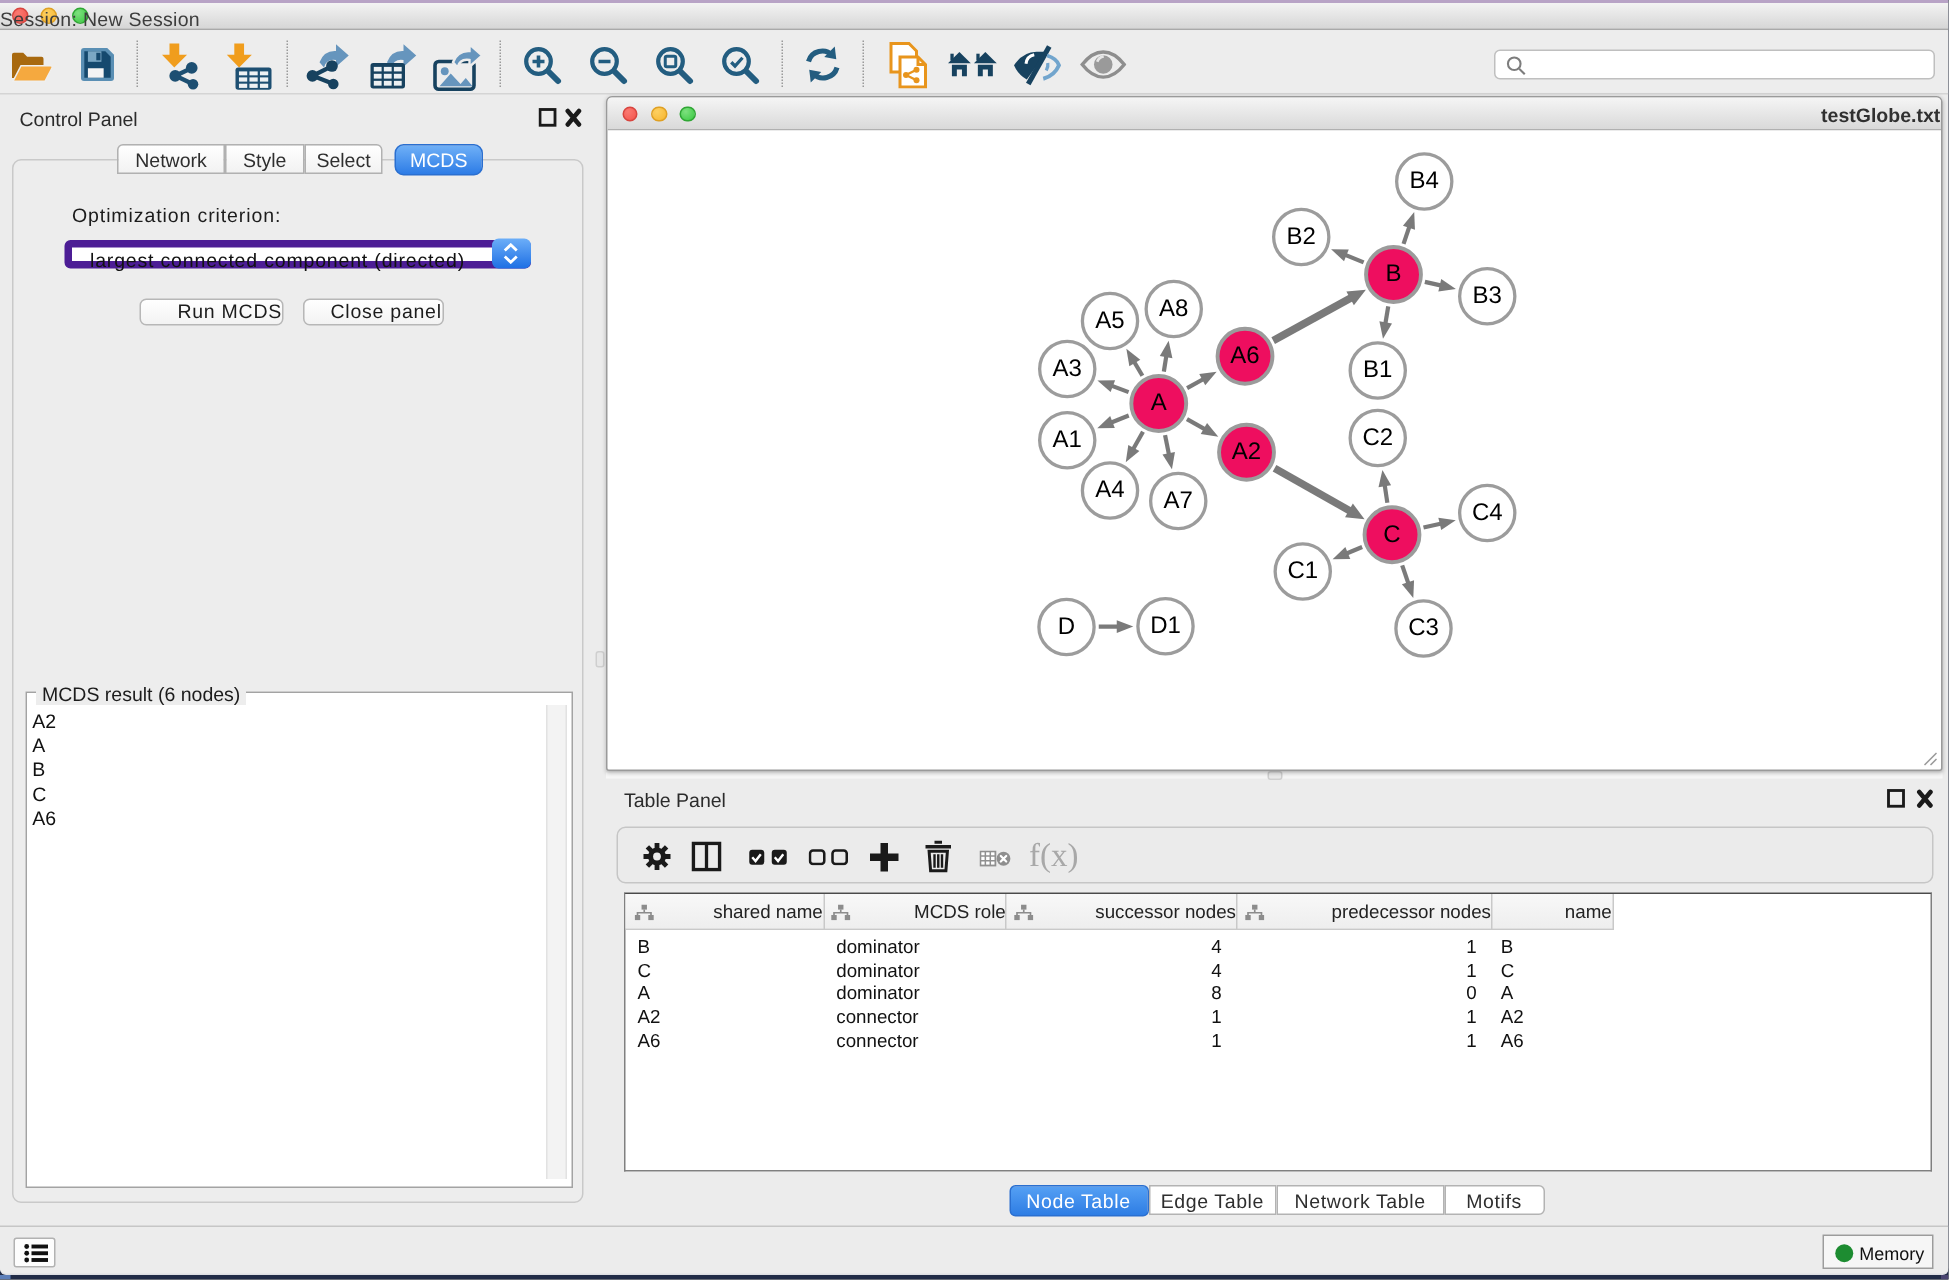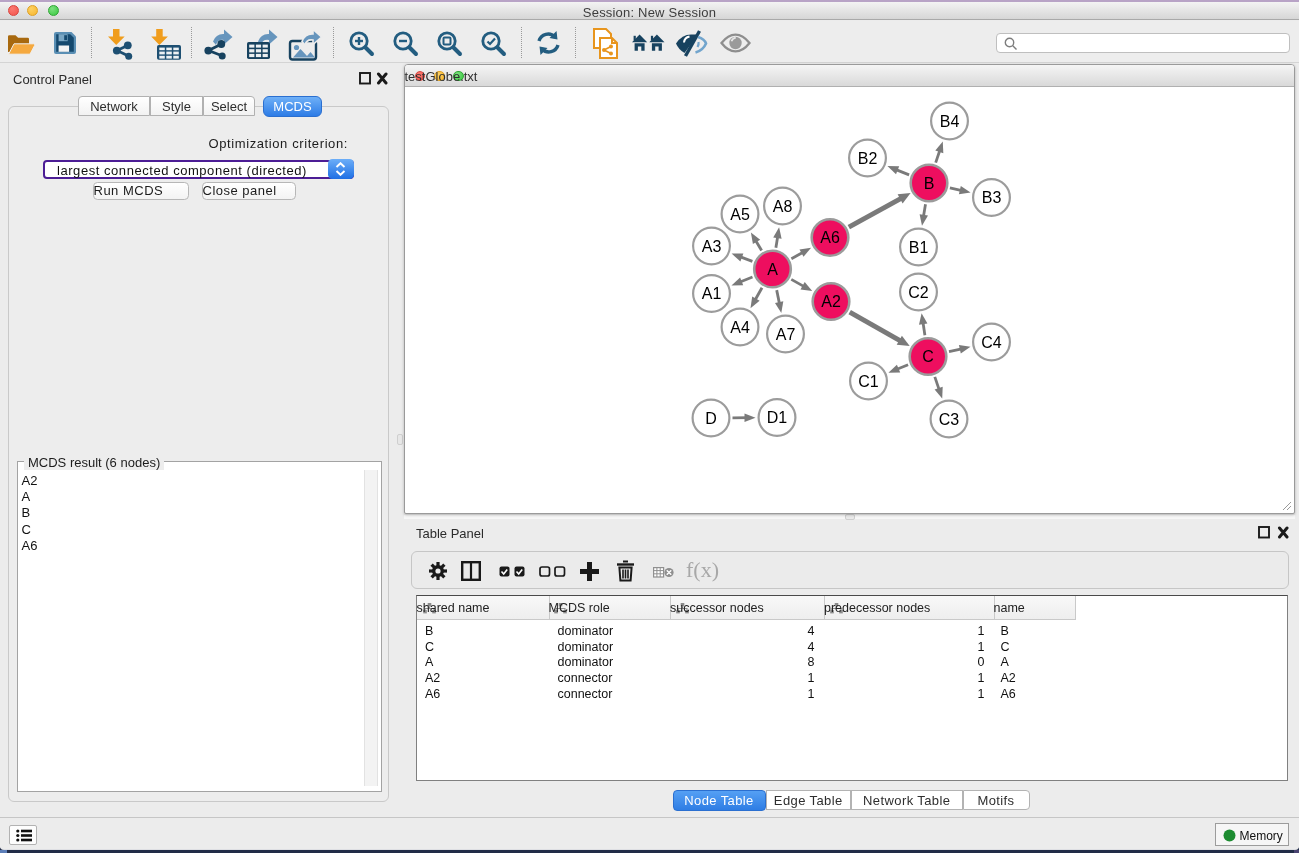--- a/index.html
+++ b/index.html
@@ -3,48 +3,48 @@
 <style>
 *{margin:0;padding:0;box-sizing:border-box}
 html,body{width:1299px;height:853px;overflow:hidden}
 body{font-family:"Liberation Sans",sans-serif;background:#161a24}
 #screen{position:relative;width:1299px;height:853px;background:#212c47;overflow:hidden}
 .abs{position:absolute}
 #win{position:absolute;left:0;top:0;width:1299px;height:849px;background:#ececec;border-radius:0 0 4px 4px;overflow:hidden;box-shadow:0 1px 0 rgba(255,255,255,.85)}
 #topline{position:absolute;left:0;top:0;width:1299px;height:1.5px;background:#b8a3c6}
 #titlebar{position:absolute;left:0;top:1.5px;width:1299px;height:18.5px;background:linear-gradient(#f3f3f3,#d6d6d6);border-bottom:1px solid #a9a9a9}
 .light{position:absolute;width:11px;height:11px;border-radius:50%;top:3.7px}
-#title{position:absolute;left:0;right:0;top:3px;text-align:center;font-size:13px;color:#3d3d3d;letter-spacing:.2px}
+#title{position:absolute;left:0;right:0;top:3px;font-size:13px;color:#3d3d3d;letter-spacing:.2px}
 #toolbar{position:absolute;left:0;top:21px;width:1299px;height:42px;background:#ededed;border-bottom:1px solid #d4d4d4}
 .tsep{position:absolute;top:6px;height:31px;width:0;border-left:1px dotted #9a9a9a}
 #search{position:absolute;left:996px;top:12px;width:294px;height:20px;background:#fff;border:1px solid #bfbfbf;border-radius:4px}
 
 .ptitle{font-size:13px;color:#2b2b2b}
 .tab{position:absolute;top:96px;z-index:3;height:20px;background:linear-gradient(#ffffff,#f2f2f2);border:1px solid #b1b1b1;font-size:13px;color:#2e2e2e;text-align:center;line-height:19px}
 #tabmcds{position:absolute;top:95.5px;z-index:3;height:21px;background:linear-gradient(#6fb0f7,#2d7ce6);border:1px solid #2a6fd0;border-radius:6px;color:#fff;font-size:13px;text-align:center;line-height:20px}
 #cpanel{position:absolute;left:8px;top:106px;width:381px;height:696px;background:#ededed;border:1px solid #c9c9c9;border-radius:6px}
-#optlabel{position:absolute;left:48px;top:136px;width:300px;text-align:right;font-size:13px;color:#1c1c1c;letter-spacing:.6px}
-#dropdown{position:absolute;left:43px;top:159.5px;width:311px;height:19px;background:#fff;border:2px solid #4c1d95;border-radius:4px;font-size:13px;color:#111;line-height:17px;padding-left:12px;letter-spacing:.55px}
+#optlabel{position:absolute;left:48px;top:136px;width:300px;text-align:left;font-size:13px;color:#1c1c1c;letter-spacing:.6px}
+#dropdown{position:absolute;left:43px;top:159.5px;width:311px;height:19px;background:#fff;border:5px solid #4c1d95;border-radius:4px;font-size:13px;color:#111;line-height:17px;padding-left:12px;letter-spacing:.55px}
 #stepper{position:absolute;left:327.5px;top:159px;width:26.5px;height:19.5px;background:linear-gradient(#6caef8,#1e6fe4);border-radius:4.5px}
-.btn{position:absolute;top:182px;height:18px;background:linear-gradient(#ffffff,#f3f3f3);border:1px solid #b7b7b7;border-radius:4.5px;font-size:13px;color:#1c1c1c;text-align:left;line-height:16px;letter-spacing:.5px}
+.btn{position:absolute;top:199px;height:18px;background:linear-gradient(#ffffff,#f3f3f3);border:1px solid #b7b7b7;border-radius:4.5px;font-size:13px;color:#1c1c1c;text-align:right;line-height:16px;letter-spacing:.5px}
 #fieldset{position:absolute;left:17px;top:461px;width:364.5px;height:331px;background:#fff;border:1px solid #a3a3a3}
 #legend{position:absolute;left:24px;top:454.5px;background:#ededed;padding:0 4px;font-size:13px;color:#1c1c1c}
 #scrolltrack{position:absolute;left:363.5px;top:470px;width:14px;height:316px;background:#f3f3f3;border-left:1px solid #e2e2e2;border-right:1px solid #e2e2e2}
 #mcdslist{position:absolute;left:21.5px;top:472.5px;font-size:13px;line-height:16.4px;color:#111}
 
 #netwin{position:absolute;left:403.5px;top:64px;width:891px;height:449.5px;background:#fff;border:1px solid #9a9a9a;border-radius:4px 4px 2px 2px;box-shadow:0 1px 3px rgba(0,0,0,.25)}
 #nettitle{position:absolute;left:0;top:0;width:100%;height:22px;background:linear-gradient(#f5f5f5,#d9d9d9);border-bottom:1px solid #b0b0b0;border-radius:3px 3px 0 0}
 .nlight{position:absolute;width:10.5px;height:10.5px;border-radius:50%;top:5.5px}
-#nettext{position:absolute;left:0;right:0;top:4px;text-align:left;font-size:13px;font-weight:normal;color:#303030}
+#nettext{position:absolute;left:0;right:0;top:4px;text-align:right;font-size:13px;font-weight:bold;color:#303030}
 
 #ttool{position:absolute;left:411px;top:551px;width:878px;height:37.5px;background:#ebebeb;border:1px solid #c6c6c6;border-radius:6px}
 #ttable{position:absolute;left:415.5px;top:595px;width:872.5px;height:186px;background:#fff;border:1px solid #808080;border-top-color:#4a4a4a}
 #thead{position:absolute;left:0;top:0;width:659px;height:24px;background:linear-gradient(#f8f8f8,#eeeeee);border-bottom:1px solid #c9c9c9}
 .hsep{position:absolute;top:0;height:24px;width:0;border-left:1px solid #c9c9c9}
-.hlabel{position:absolute;top:5px;font-size:12.5px;color:#222;text-align:left}
+.hlabel{position:absolute;top:5px;font-size:12.5px;color:#222;text-align:right}
 .trow{position:absolute;font-size:12.5px;color:#111}
 .btab{position:absolute;top:790px;height:20px;background:#fff;border:1px solid #b3b3b3;font-size:13px;color:#2e2e2e;text-align:center;line-height:19px;letter-spacing:.4px}
 #btabnode{position:absolute;left:672.5px;top:789.5px;width:93px;height:21px;background:linear-gradient(#55a0f4,#2e7de4);border:1px solid #2a6fd0;border-radius:4px;color:#fff;font-size:13px;text-align:center;line-height:20px;letter-spacing:.4px}
 
 #status{position:absolute;left:0;top:817px;width:1299px;height:32px;background:#ececec;border-top:1px solid #c6c6c6}
 #stbtn{position:absolute;left:9px;top:6.5px;width:27.5px;height:20.5px;background:#fdfdfd;border:1px solid #b2b2b2;border-radius:2px}
 #membtn{position:absolute;right:10.5px;top:5px;width:74px;height:23px;background:#f6f6f6;border:1px solid #9c9c9c;font-size:12px;color:#111}
 </style></head><body>
 <div id="screen">
 <div id="win">

